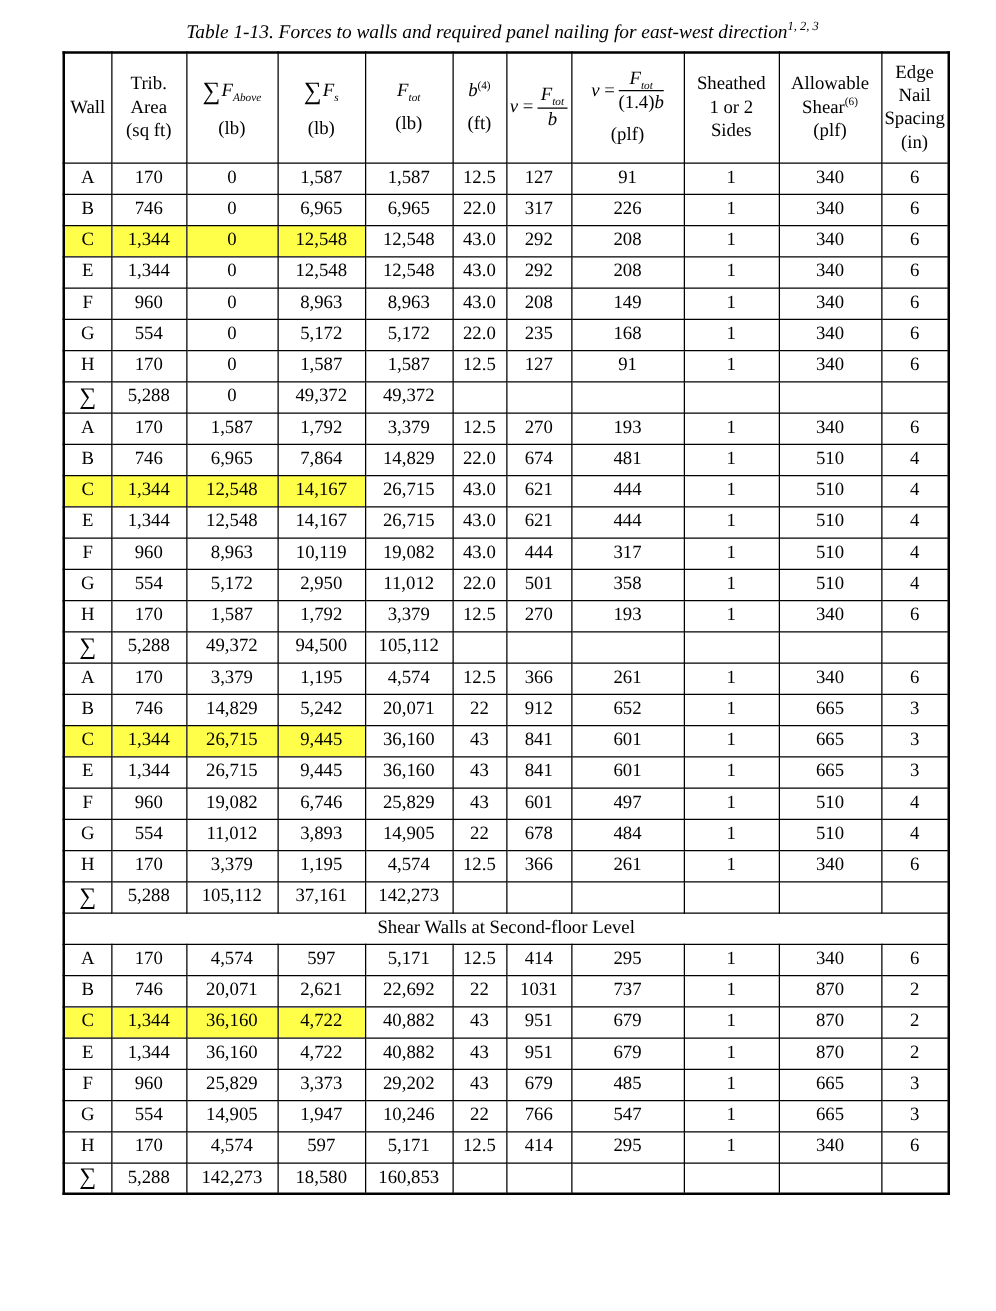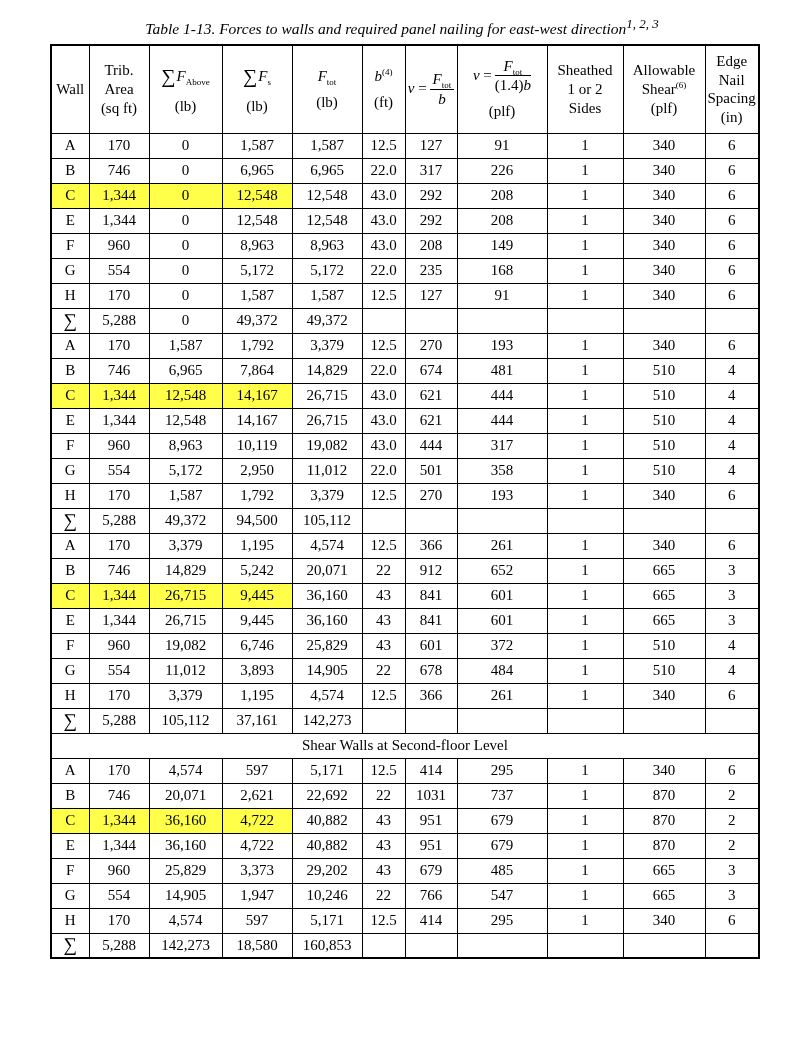--- a/index.html
+++ b/index.html
@@ -14,21 +14,21 @@
     padding-top: 16px;
   }
   .title {
     width: 704px;
     margin: 0 auto 6px 50px;
     text-align: center;
     font-size: 15.5px;
     white-space: nowrap;
   }
   .title .t-ital { font-style: italic; }
-  .title sup { font-size: 13px; font-style: italic; }
+  .title sup { font-size: 10px; font-style: italic; }
 
   table.forces {
     border-collapse: collapse;
     table-layout: fixed;
     margin-left: 50px;
     border: 2px solid #000;
   }
   .forces th, .forces td {
     border: 1px solid #000;
     text-align: center;
@@ -36,21 +36,21 @@
     font-weight: normal;
     font-size: 15px;
     padding: 0 2px;
     overflow: hidden;
   }
   .forces thead th { height: 88px; line-height: 1.25; }
   .forces tbody td { height: 25px; }
   .section-title { font-weight: bold; font-size: 15.5px; height: 25px; }
   .hl { background: var(--hl, #ffff4a); }
   .ital { font-style: italic; }
-  .forces sub { font-size: 9px; line-height: 0; }
+  .forces sub { font-size: 9px; font-style: italic; line-height: 0; }
   .forces sup { font-size: 9px; line-height: 0; }
   .sigma { font-size: 20px; margin-right: 1px; vertical-align: -2px; }
   .unit { margin-top: 8px; }
   .frac { display: inline-block; vertical-align: middle; margin-left: 3px; }
   .frac .num { display: block; border-bottom: 1px solid #000; padding: 0 3px 1px 3px; line-height: 1.1; }
   .frac .den { display: block; line-height: 1.15; padding-top: 1px; }
   .sum-row td:first-child { font-size: 19px; }
 </style>
 </head>
 <body>
@@ -398,21 +398,21 @@
           <td>3</td>
         </tr>
         <tr>
           <td>F</td>
           <td>960</td>
           <td>19,082</td>
           <td>6,746</td>
           <td>25,829</td>
           <td>43</td>
           <td>601</td>
-          <td>372</td>
+          <td>497</td>
           <td>1</td>
           <td>510</td>
           <td>4</td>
         </tr>
         <tr>
           <td>G</td>
           <td>554</td>
           <td>11,012</td>
           <td>3,893</td>
           <td>14,905</td>

